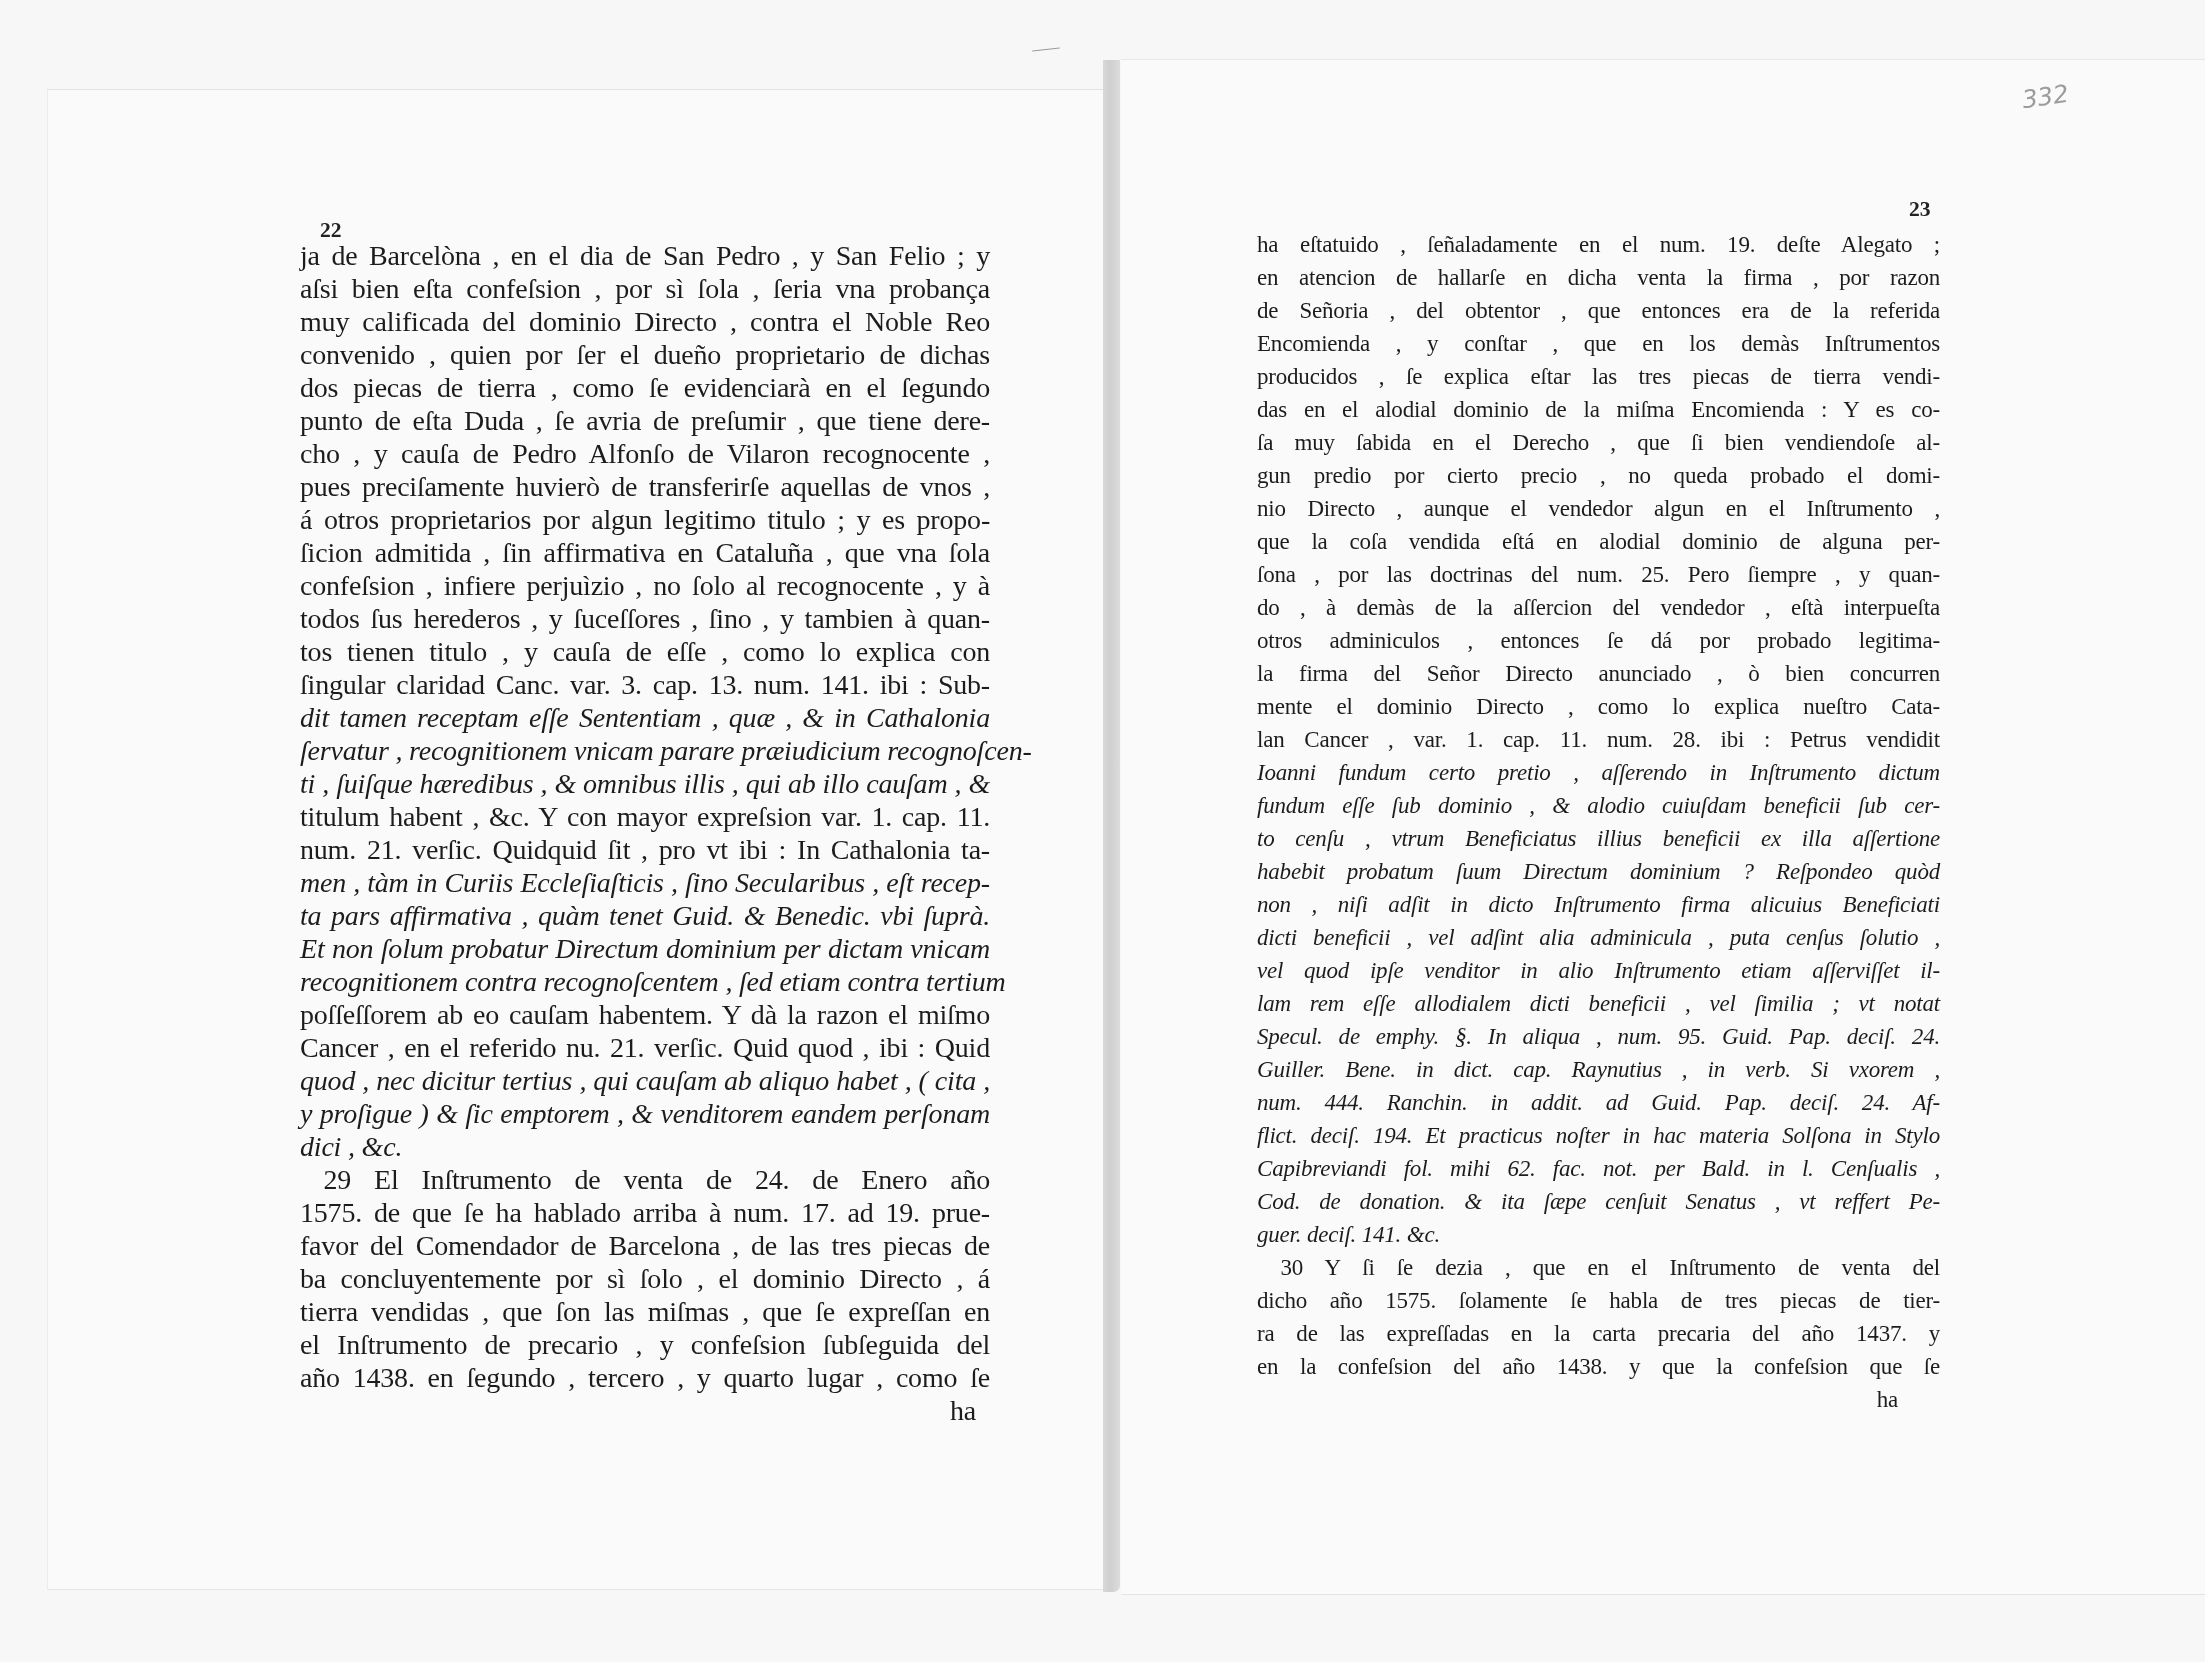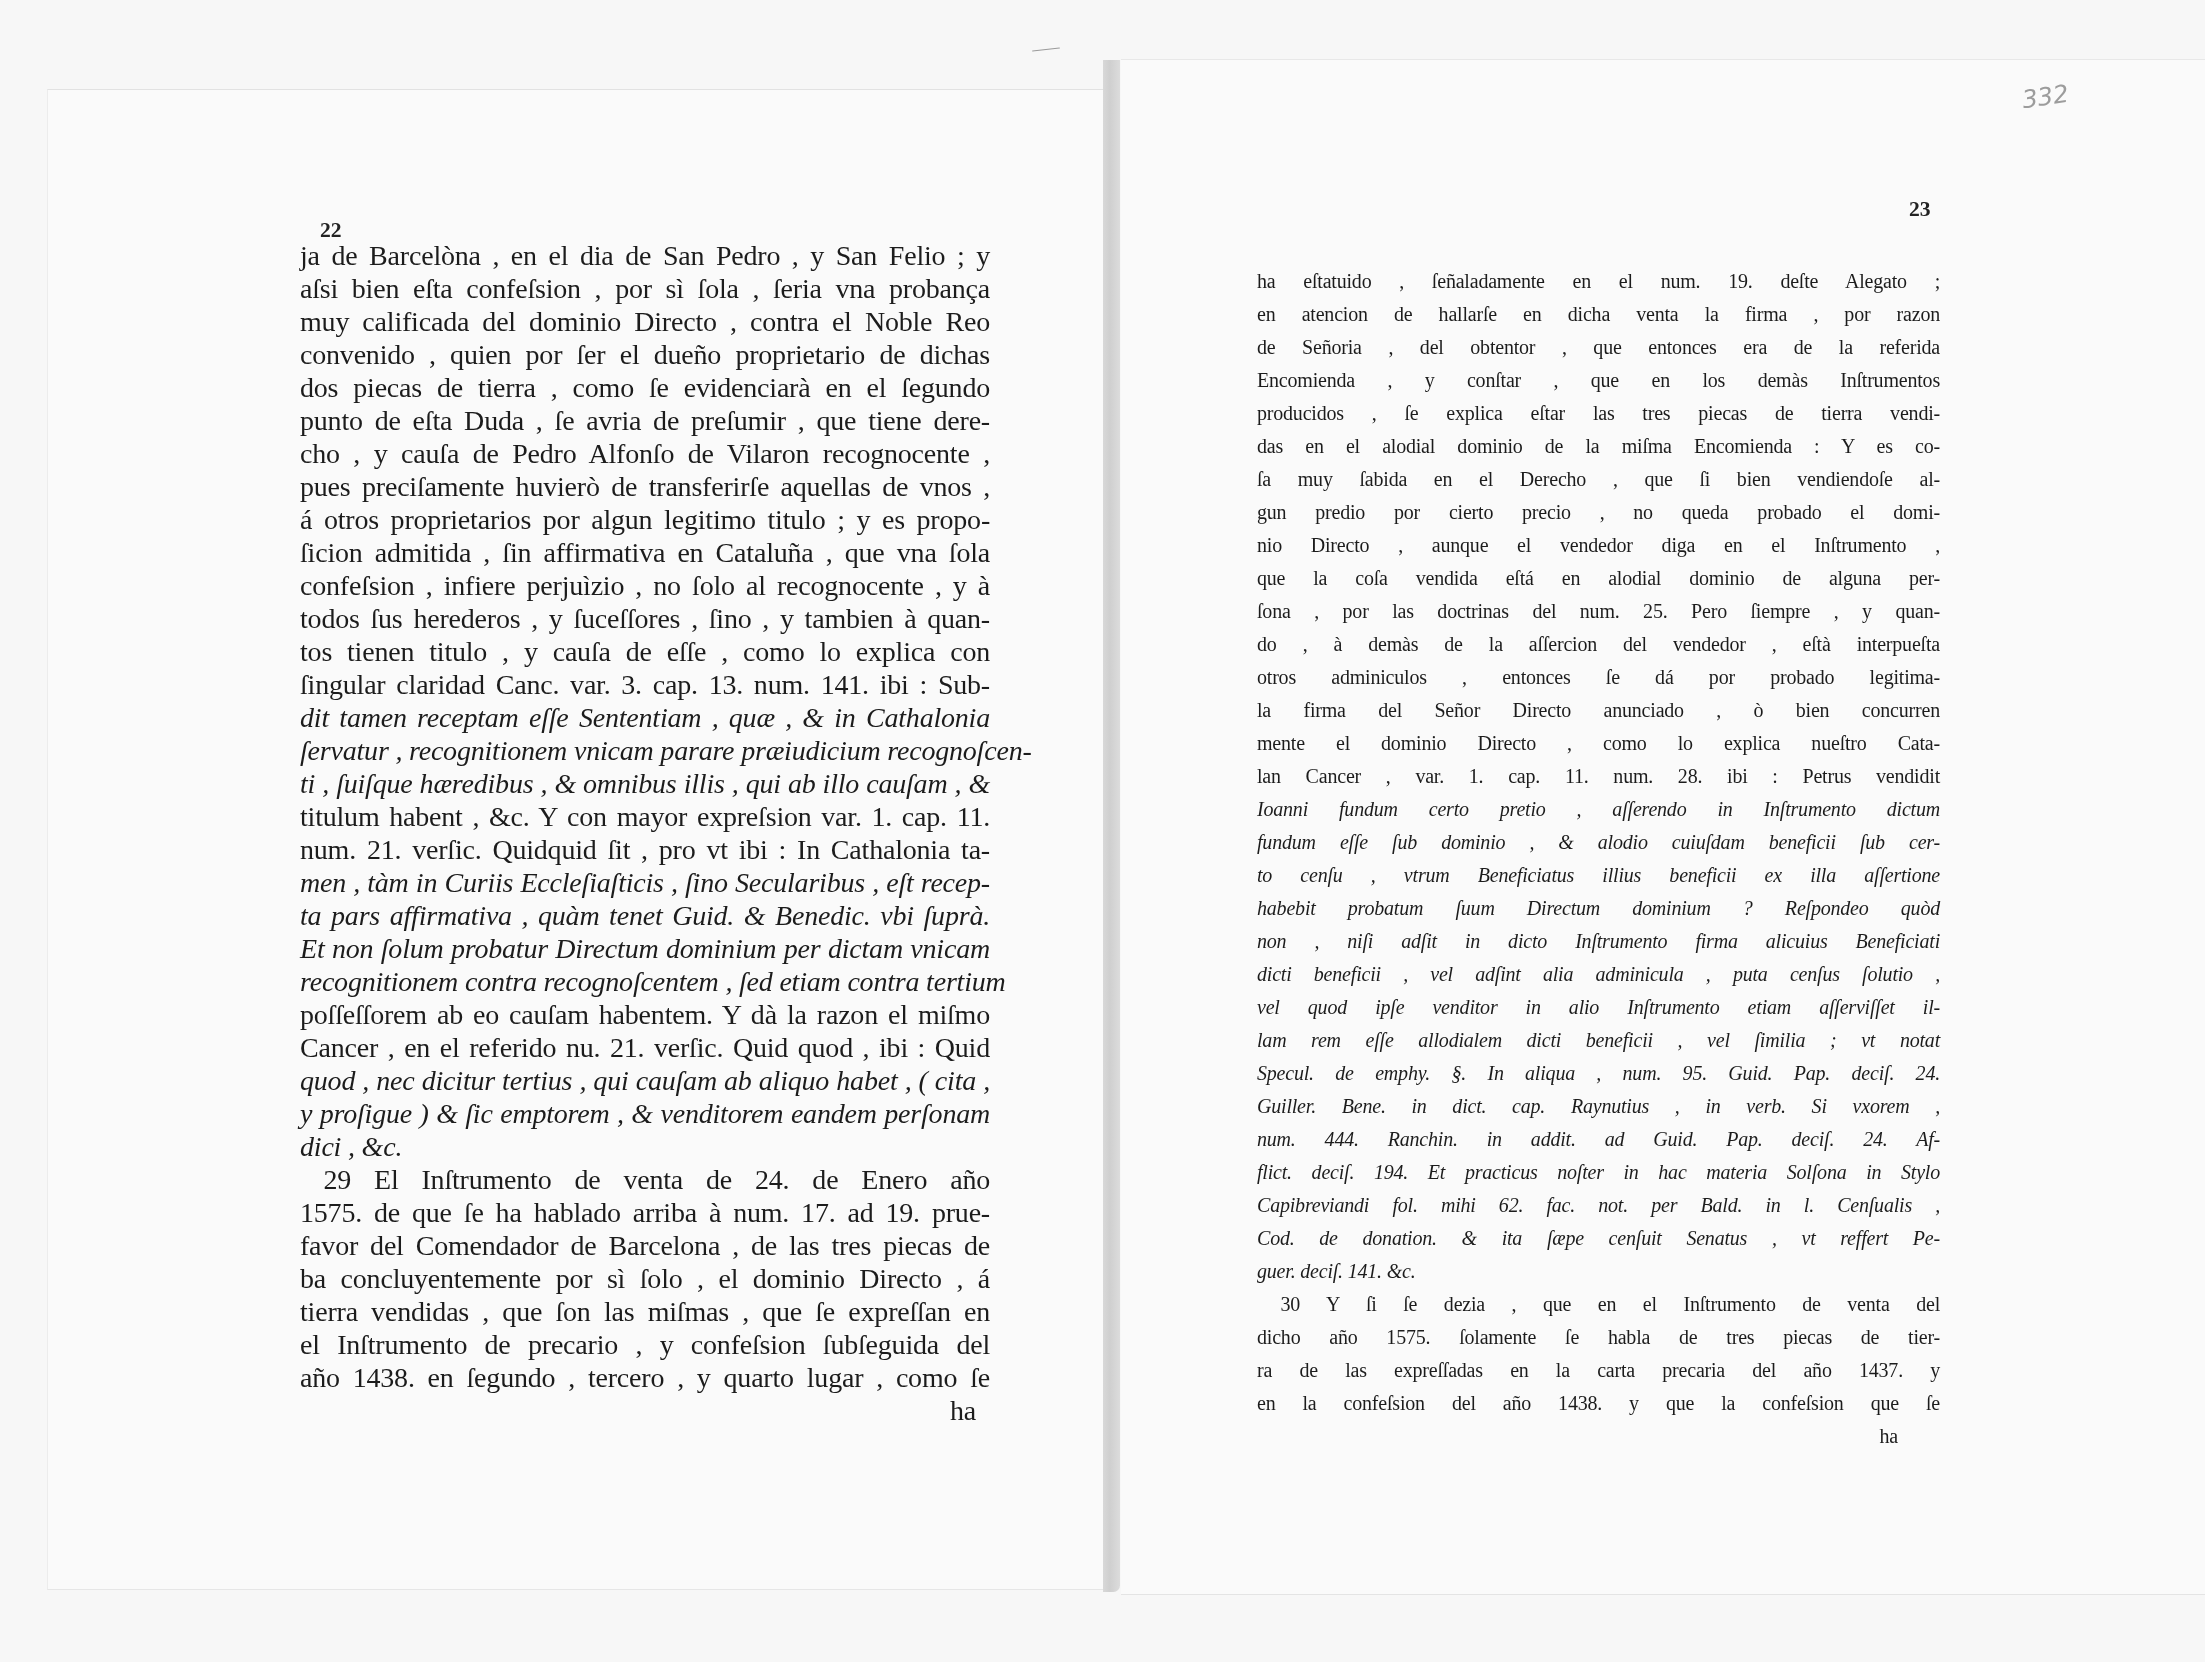--- a/index.html
+++ b/index.html
@@ -124,30 +124,30 @@
   <span class="line" style="height: 33px; line-height: 33px;">1575. de que ſe ha hablado arriba à num. 17. ad 19. prue-</span>
   <span class="line" style="height: 33px; line-height: 33px;">favor del Comendador de Barcelona , de las tres piecas de</span>
   <span class="line" style="height: 33px; line-height: 33px;">ba concluyentemente por sì ſolo , el dominio Directo , á</span>
   <span class="line" style="height: 33px; line-height: 33px;">tierra vendidas , que ſon las miſmas , que ſe expreſſan en</span>
   <span class="line" style="height: 33px; line-height: 33px;">el Inſtrumento de precario , y confeſsion ſubſeguida del</span>
   <span class="line" style="height: 33px; line-height: 33px;">año 1438. en ſegundo , tercero , y quarto lugar , como ſe</span>
   <span class="line catch" style="height: 33px; line-height: 33px;">ha</span>
 </div>
 
 <div class="page-number pn-right">23</div>
-<div class="text-block text-right" style="top: 228px; font-size: 20px; margin-top: 37px;">
+<div class="text-block text-right" style="top: 228px; font-size: 23px;">
   <span class="line" style="height: 33px; line-height: 33px;">ha eſtatuido , ſeñaladamente en el num. 19. deſte Alegato ;</span>
   <span class="line" style="height: 33px; line-height: 33px;">en atencion de hallarſe en dicha venta la firma , por razon</span>
   <span class="line" style="height: 33px; line-height: 33px;">de Señoria , del obtentor , que entonces era de la referida</span>
   <span class="line" style="height: 33px; line-height: 33px;">Encomienda , y conſtar , que en los demàs Inſtrumentos</span>
   <span class="line" style="height: 33px; line-height: 33px;">producidos , ſe explica eſtar las tres piecas de tierra vendi-</span>
   <span class="line" style="height: 33px; line-height: 33px;">das en el alodial dominio de la miſma Encomienda : Y es co-</span>
   <span class="line" style="height: 33px; line-height: 33px;">ſa muy ſabida en el Derecho , que ſi bien vendiendoſe al-</span>
   <span class="line" style="height: 33px; line-height: 33px;">gun predio por cierto precio , no queda probado el domi-</span>
-  <span class="line" style="height: 33px; line-height: 33px;">nio Directo , aunque el vendedor diga en el Inſtrumento ,</span>
+  <span class="line" style="height: 33px; line-height: 33px;">nio Directo , aunque el vendedor algun en el Inſtrumento ,</span>
   <span class="line" style="height: 33px; line-height: 33px;">que la coſa vendida eſtá en alodial dominio de alguna per-</span>
   <span class="line" style="height: 33px; line-height: 33px;">ſona , por las doctrinas del num. 25. Pero ſiempre , y quan-</span>
   <span class="line" style="height: 33px; line-height: 33px;">do , à demàs de la aſſercion del vendedor , eſtà interpueſta</span>
   <span class="line" style="height: 33px; line-height: 33px;">otros adminiculos , entonces ſe dá por probado legitima-</span>
   <span class="line" style="height: 33px; line-height: 33px;">la firma del Señor Directo anunciado , ò bien concurren</span>
   <span class="line" style="height: 33px; line-height: 33px;">mente el dominio Directo , como lo explica nueſtro Cata-</span>
   <span class="line" style="height: 33px; line-height: 33px;">lan Cancer , var. 1. cap. 11. num. 28. ibi : Petrus vendidit</span>
   <span class="line it" style="height: 33px; line-height: 33px;">Ioanni fundum certo pretio , aſſerendo in Inſtrumento dictum</span>
   <span class="line it" style="height: 33px; line-height: 33px;">fundum eſſe ſub dominio , &amp; alodio cuiuſdam beneficii ſub cer-</span>
   <span class="line it" style="height: 33px; line-height: 33px;">to cenſu , vtrum Beneficiatus illius beneficii ex illa aſſertione</span>

